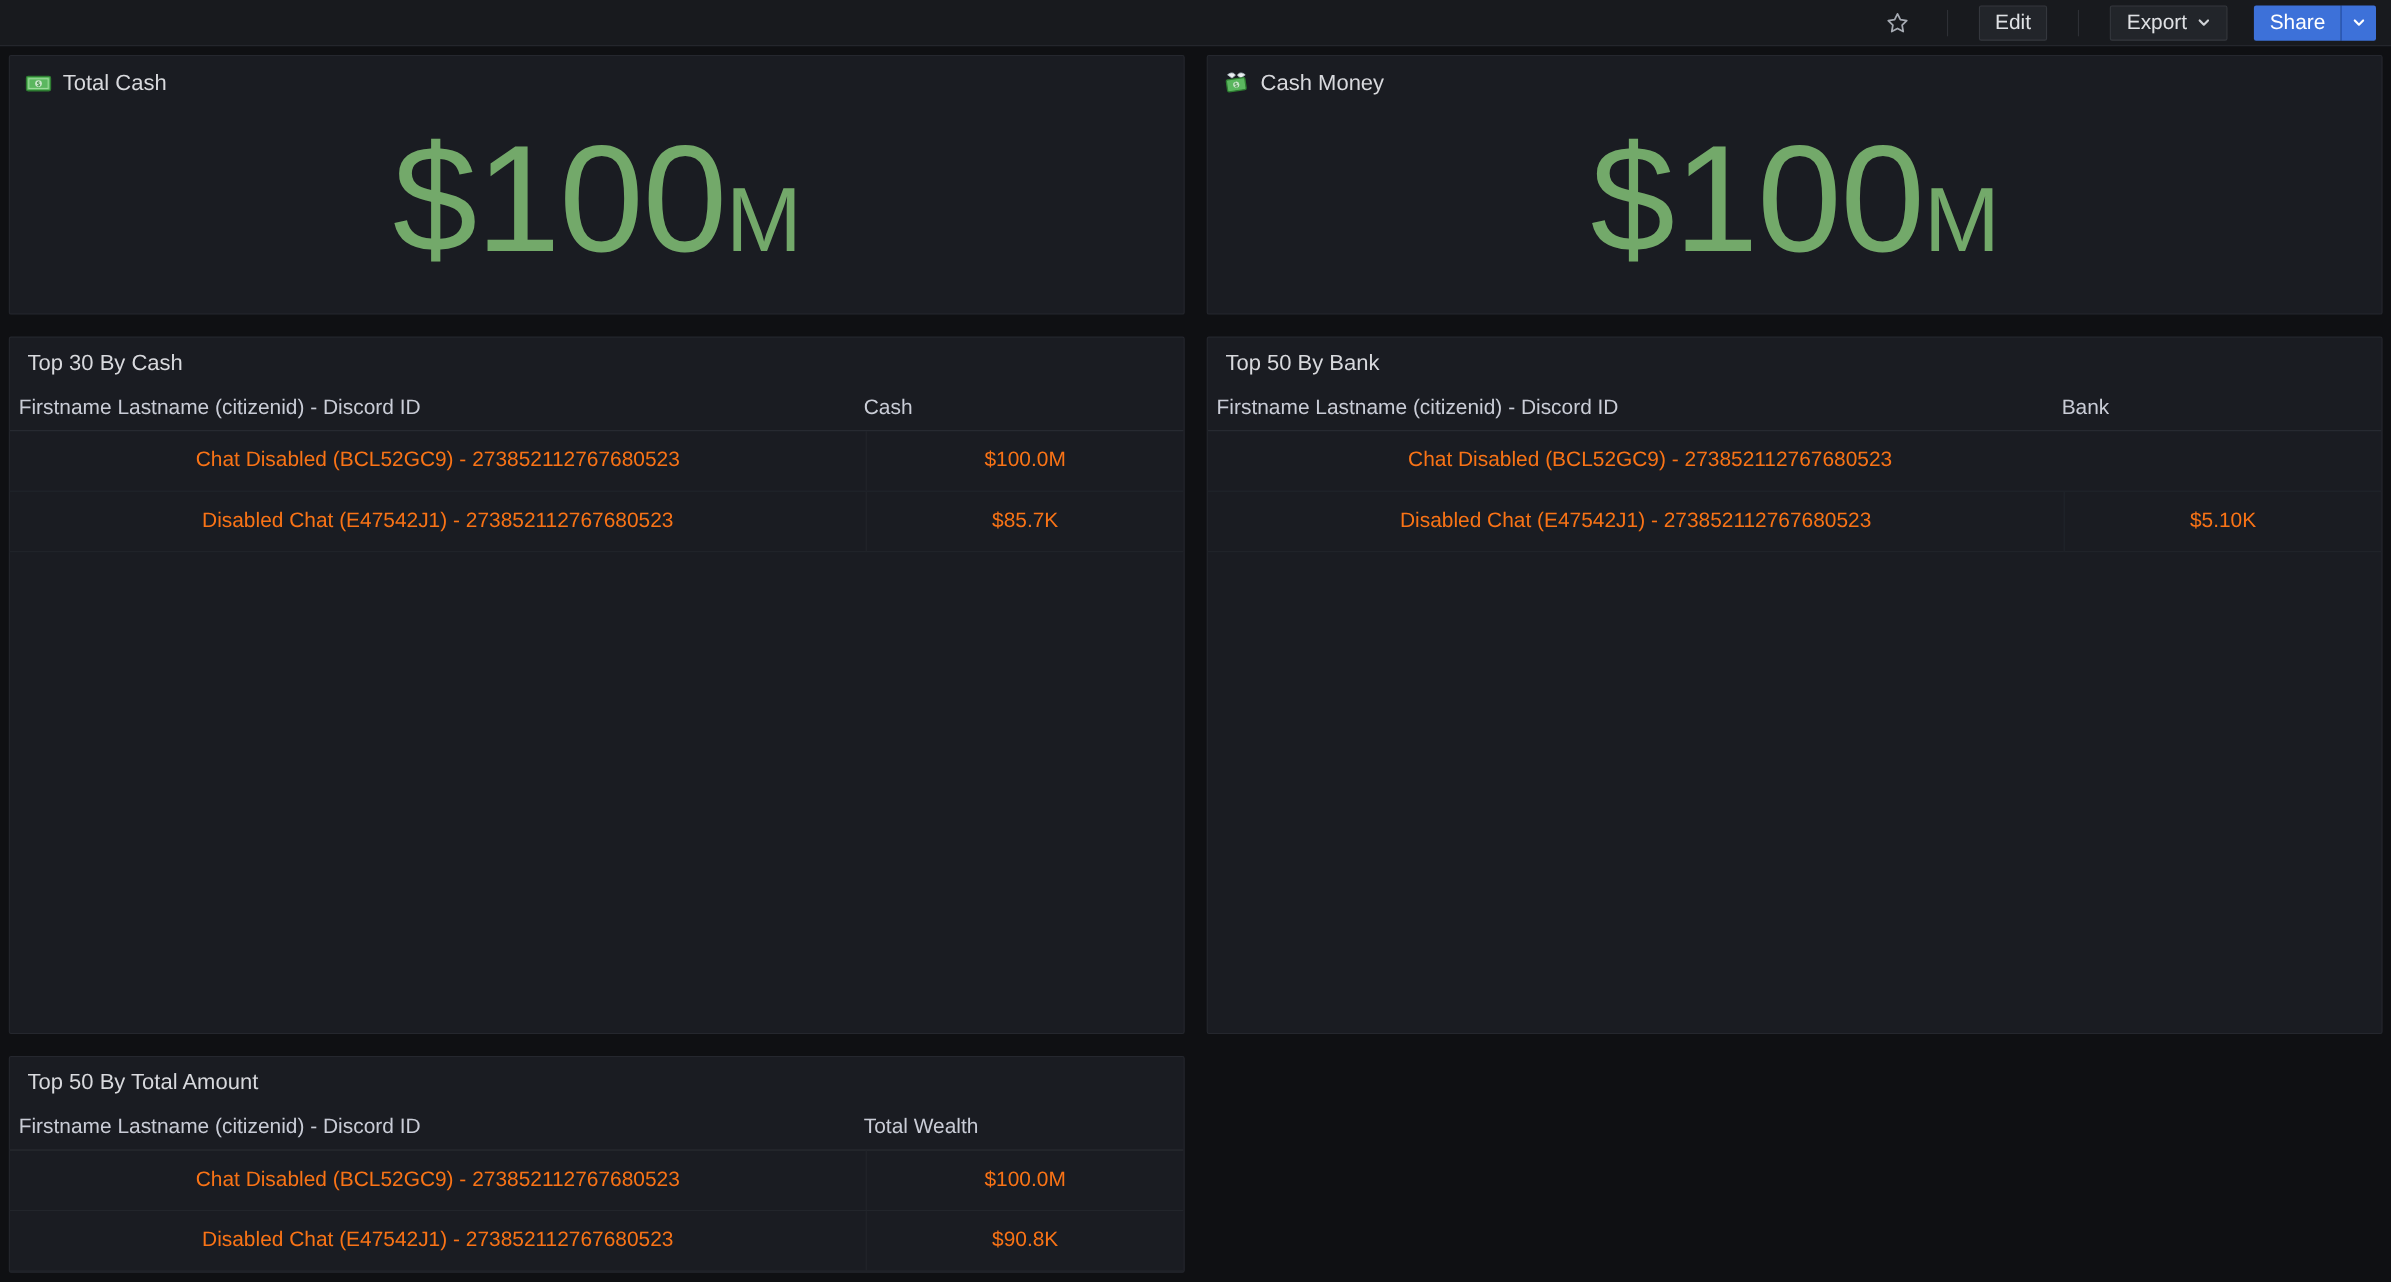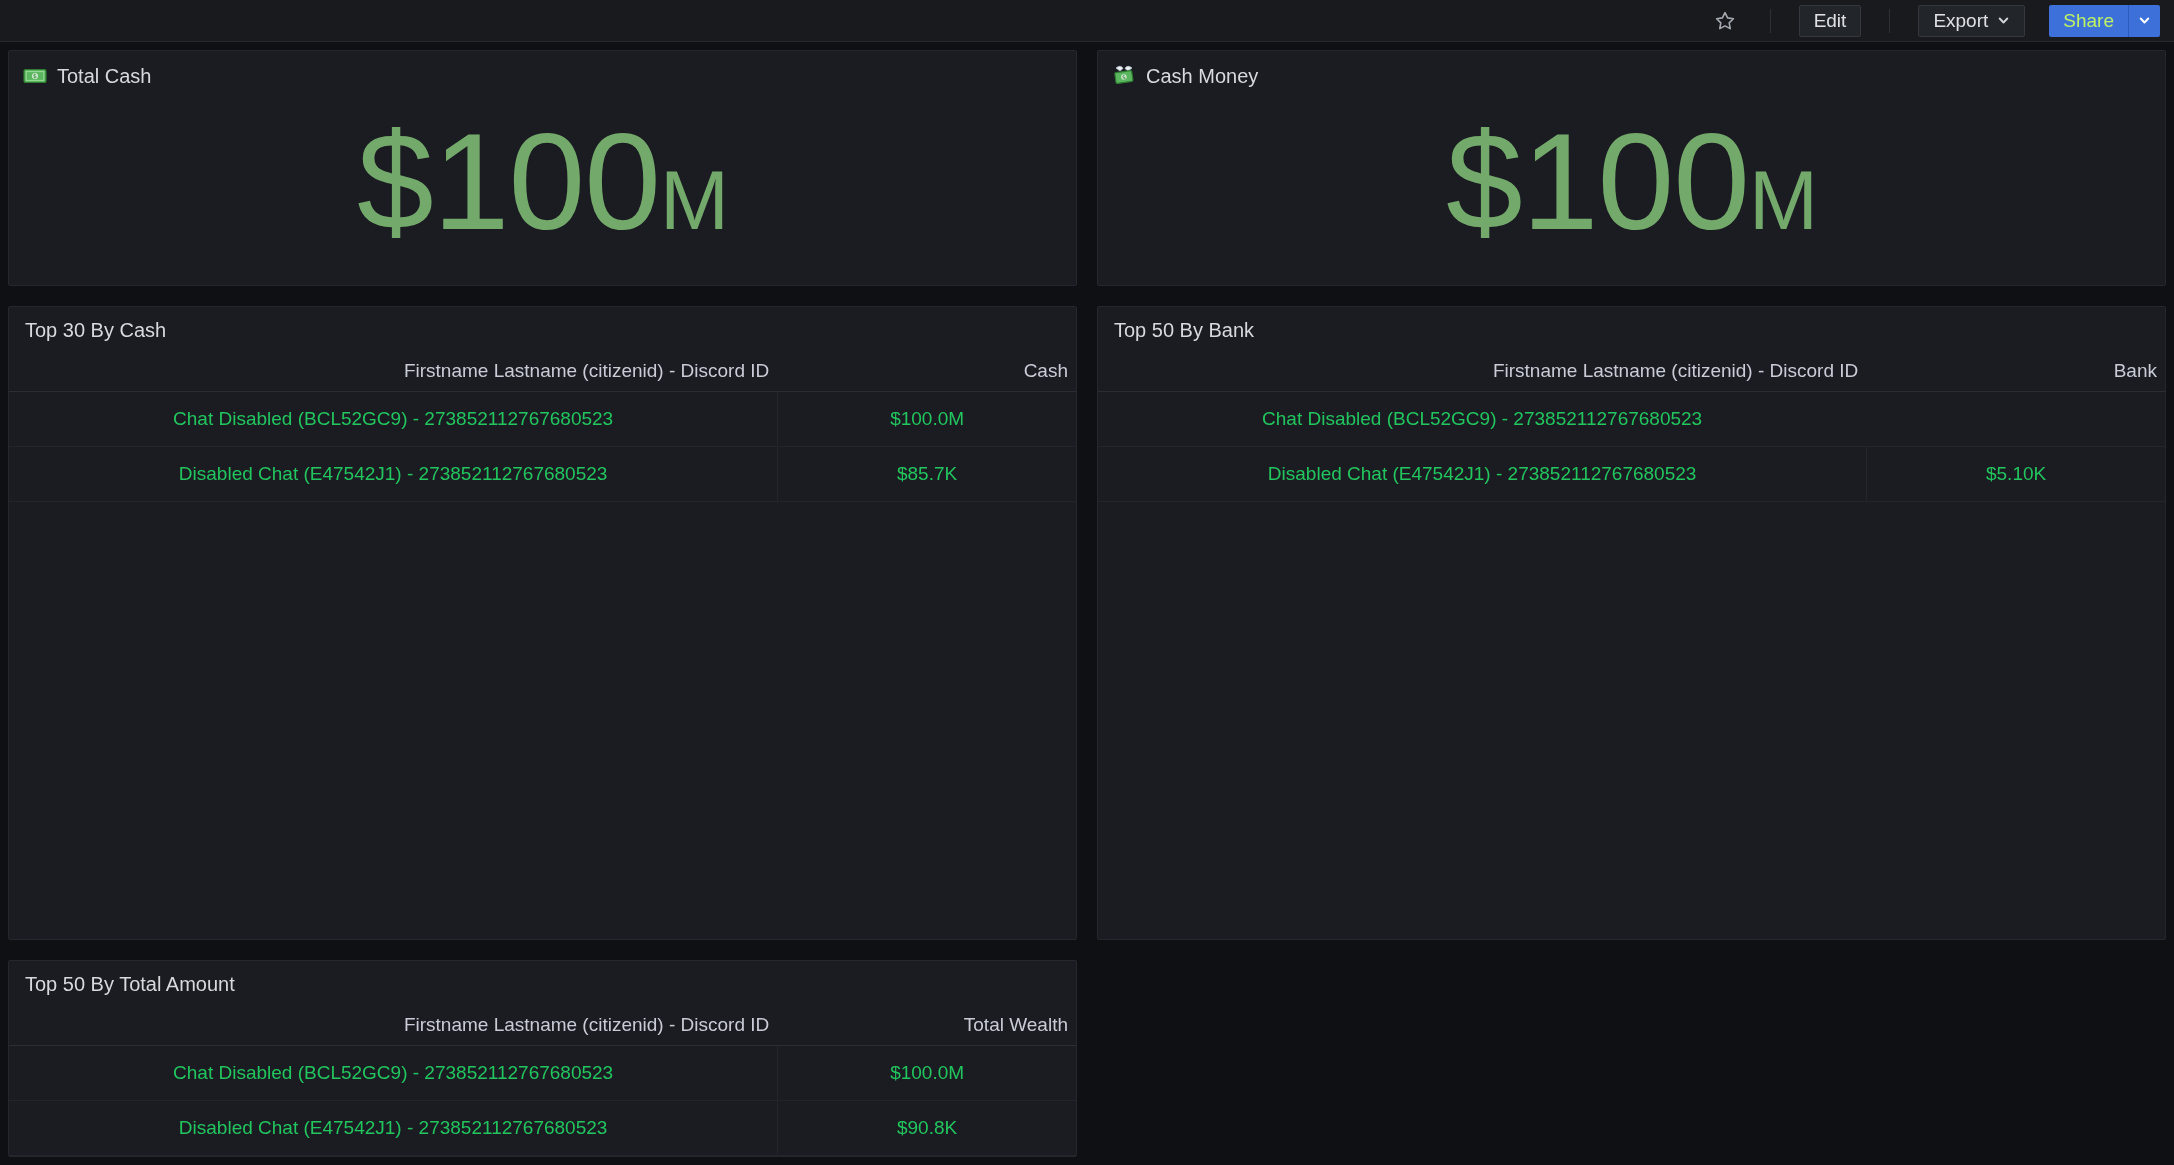--- a/index.html
+++ b/index.html
@@ -43,21 +43,21 @@
     line-height: 1;
   }
   .btn.secondary {
     background: #22252A;
     border: 1px solid #34373D;
     color: #DFE1E4;
   }
   .btn.primary {
     background: #3D71D9;
     border: none;
-    color: #bef264;
+    color: #ffffff;
     font-weight: 500;
   }
   .share-group { display: flex; }
   .share-group .main { border-radius: 2px 0 0 2px; }
   .share-group .chev {
     border-radius: 0 2px 2px 0;
     border-left: 1px solid #2B5BBF;
     padding: 0 9px;
   }
 
@@ -116,35 +116,36 @@
   
   .table-panel .t-title {
     padding: 12px 16px 8px 16px;
     flex: none;
   }
   .tbl { width: 100%; font-size: 19px; }
   .thead { display: flex; height: 42px; align-items: center; border-bottom: 1px solid #2A2D33; }
   .th {
     font-weight: 500;
     color: #C9CCD6;
-    text-align: right;
+    text-align: left;
     padding: 0 8px;
     white-space: nowrap;
     overflow: hidden;
     cursor: pointer;
   }
   .tr { display: flex; height: 55px; align-items: stretch; border-bottom: 1px solid #22252B; }
   .td {
     display: flex;
     align-items: center;
     justify-content: center;
     padding: 0 12px;
-    color: #22c55e;
+    color: #f97316;
     white-space: nowrap;
     overflow: hidden;
+    margin-left: 18px;
   }
   .col-name { width: 72%; }
   .col-val  { width: 28%; }
   .td.col-val { border-left: 1px solid #22252B; }
 </style>
 </head>
 <body>
 
 <header class="topbar">
   <button class="icon-btn" title="">

